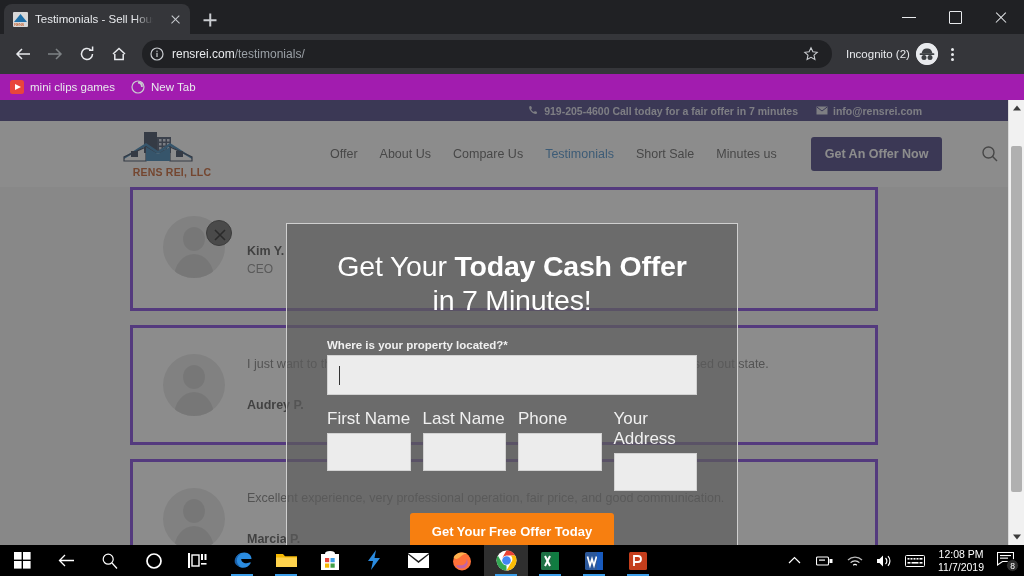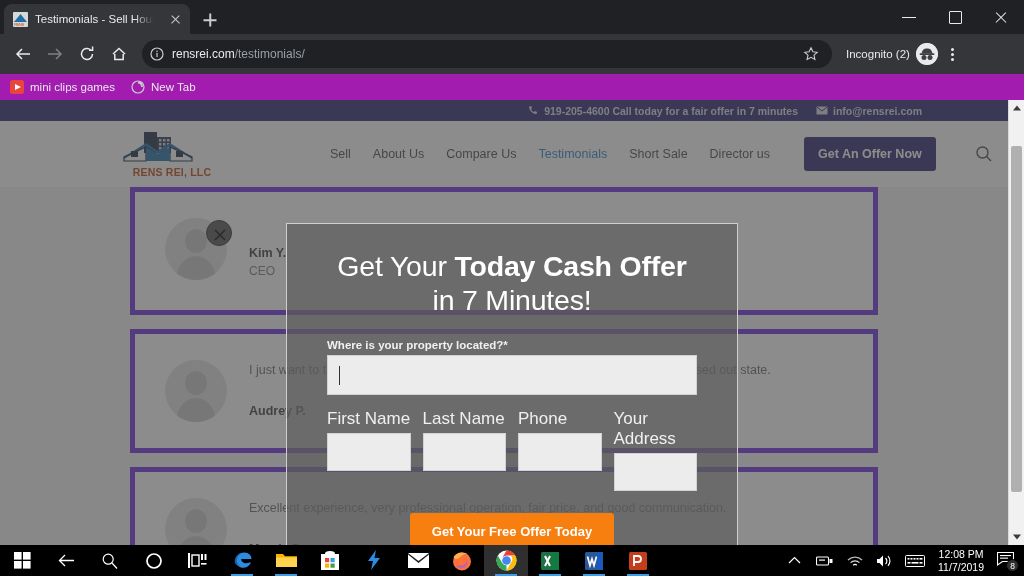--- a/index.html
+++ b/index.html
@@ -95,21 +95,21 @@
   .logo { width: 120px; margin-left: 112px; position: relative; height: 52px; flex: 0 0 120px; }
   .logo-word { position: absolute; bottom: 2px; left: 0; width: 100%; text-align: center; font-size: 10.5px; color: #c1490e; font-weight: bold; letter-spacing: 0.2px; }
   .nav { display: flex; align-items: center; gap: 22px; margin-left: 98px; }
   .nav-item { font-size: 12.5px; color: #4a4a4a; white-space: nowrap; }
   .nav-item.active { color: #2f7fc4; }
   .cta { background: #2a2470; color: #fff; font-size: 12.5px; font-weight: bold; padding: 10px 14px; border-radius: 3px; white-space: nowrap; margin-left: 12px; }
   .search-ico { margin-left: 16px; width: 20px; height: 20px; position: relative; }
 
   
   .tcontent { padding: 0 130px; background: #f5f5f5; }
-  .tcard { background: #fff; border: 5px solid #6d28d9; display: flex; gap: 22px; padding: 26px 30px; margin-bottom: 14px; align-items: flex-start; }
+  .tcard { background: #fff; border: 3px solid #6d28d9; display: flex; gap: 22px; padding: 26px 30px; margin-bottom: 14px; align-items: flex-start; }
   .tavatar { width: 62px; height: 62px; flex: 0 0 62px; border-radius: 50%; background: #e2e2e2; position: relative; overflow: hidden; }
   .tavatar::before { content:""; position:absolute; left:50%; top:11px; transform:translateX(-50%); width:22px; height:24px; border-radius:50%; background:#c9c9c9; }
   .tavatar::after  { content:""; position:absolute; left:50%; top:38px; transform:translateX(-50%); width:40px; height:34px; border-radius:50% 50% 0 0 / 70% 70% 0 0; background:#c9c9c9; }
   .tbody { flex: 1; padding-top: 2px; }
   .tquote { font-size: 12.5px; line-height: 1.28; color: #6a6a6a; }
   .tname { font-size: 12.5px; font-weight: bold; color: #3c3c3c; margin-top: 26px; }
   .trole { font-size: 12px; color: #7b7b7b; margin-top: 4px; }
   .tcard-short { padding-bottom: 30px; }
 
   
@@ -306,26 +306,26 @@
             <path d="M8 28 L30 14 L42 22 L54 14 L76 28 L76 30 L54 17 L42 25 L30 17 L8 30 Z" fill="#1e6fa8"></path>
             <path d="M8 28 L8 32 L30 32 L30 18 Z" fill="none" stroke="#1c2a44" stroke-width="1.2"></path>
             <path d="M54 18 L54 32 L76 32 L76 28 Z" fill="none" stroke="#1c2a44" stroke-width="1.2"></path>
             <rect x="15" y="22" width="7" height="6" fill="#1c2a44"></rect>
             <rect x="60" y="22" width="7" height="6" fill="#1c2a44"></rect>
             <path d="M30 18 L42 25 L54 18 L54 32 L30 32 Z" fill="#1e6fa8"></path>
           </svg>
           <div class="logo-word">RENS REI, LLC</div>
         </div>
         <div class="nav">
-          <span class="nav-item">Sell</span>
+          <span class="nav-item">Offer</span>
           <span class="nav-item">About Us</span>
           <span class="nav-item">Compare Us</span>
           <span class="nav-item active">Testimonials</span>
           <span class="nav-item">Short Sale</span>
-          <span class="nav-item">Director us</span>
+          <span class="nav-item">Minutes us</span>
           <span class="cta">Get An Offer Now</span>
           <span class="search-ico">
             <svg width="20" height="20" viewBox="0 0 20 20">
                 <circle cx="8.5" cy="8.5" r="5.5" stroke="#4a4a4a" stroke-width="1.4" fill="none"></circle>
                 <path d="M12.6 12.6 L17 17" stroke="#4a4a4a" stroke-width="1.4"></path>
               </svg>
           </span>
         </div>
       </div>
 

